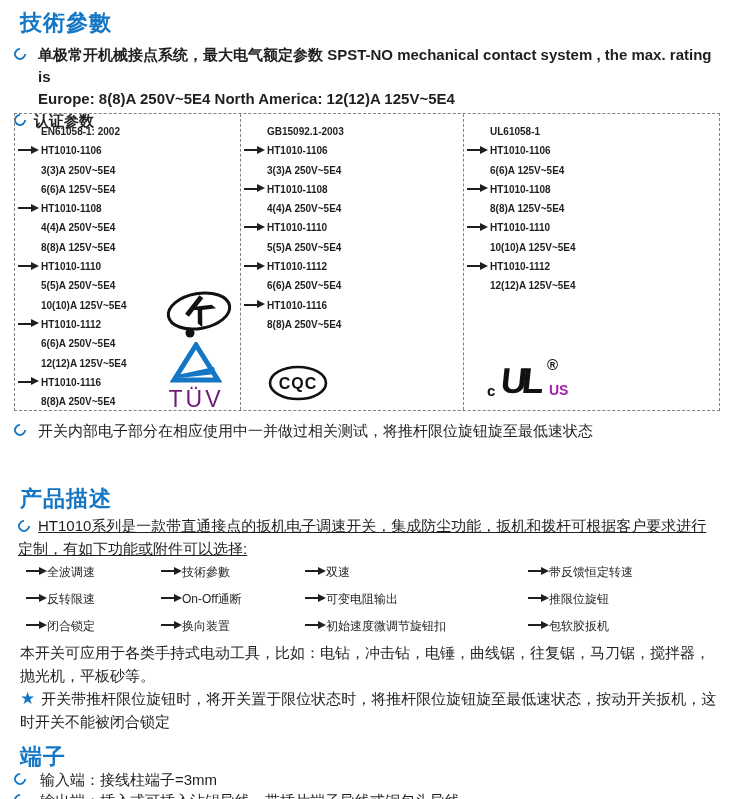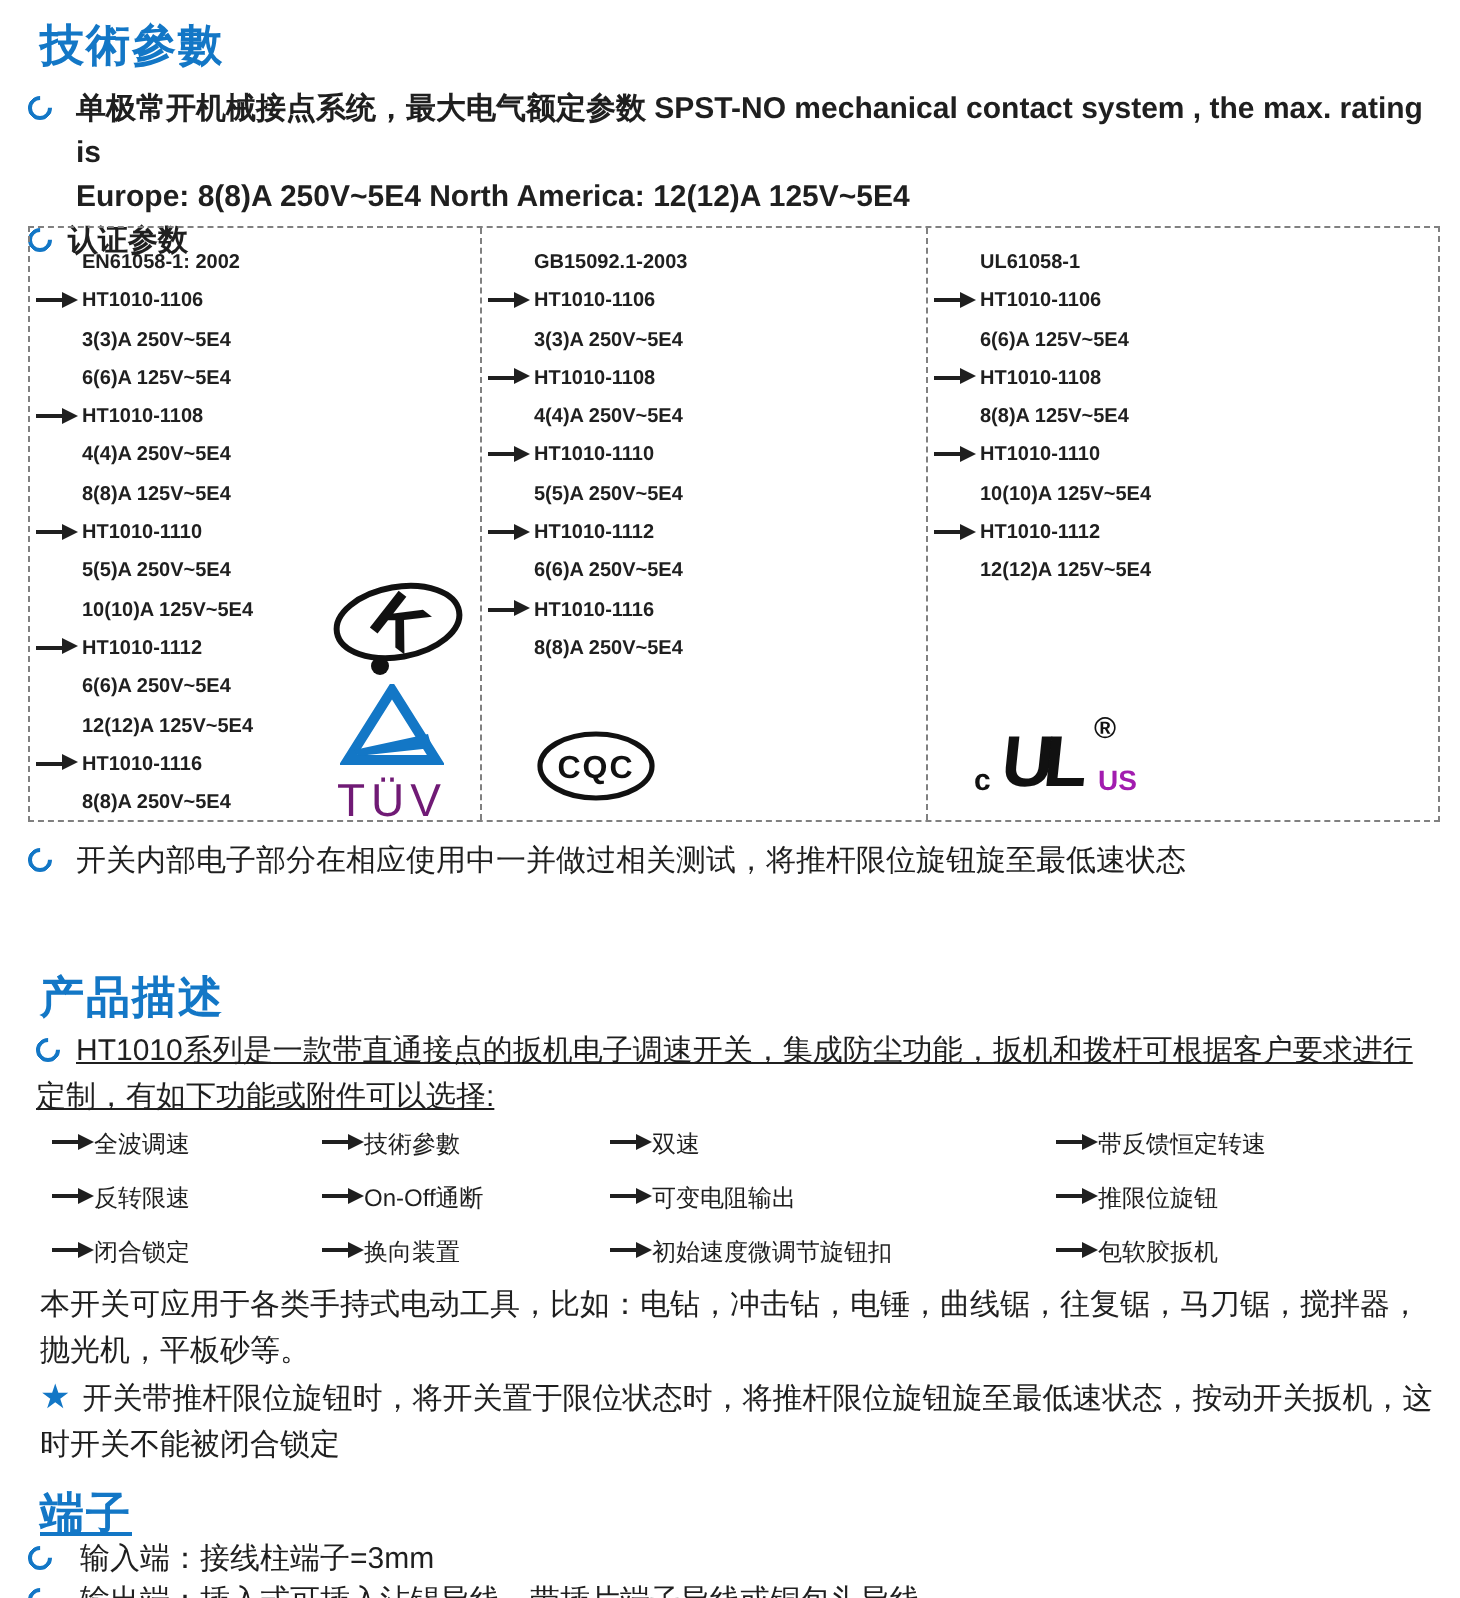--- a/index.html
+++ b/index.html
@@ -206,17 +206,17 @@
     <div class="feat-cell"><span class="arrow"></span><span>初始速度微调节旋钮扣</span></div>
     <div class="feat-cell"><span class="arrow"></span><span>包软胶扳机</span></div>
   </div>
 
 <p class="para" style="left:20px; top:641px; width:700px;">本开关可应用于各类手持式电动工具，比如：电钻，冲击钻，电锤，曲线锯，往复锯，马刀锯，搅拌器，抛光机，平板砂等。</p>
 
 <p class="para" style="left:20px; top:687px; width:702px;">
   <span class="star">★</span><span>开关带推杆限位旋钮时，将开关置于限位状态时，将推杆限位旋钮旋至最低速状态，按动开关扳机，这时开关不能被闭合锁定</span>
 </p>
 
-<h2 class="sec-title" style="top:742px;text-decoration:underline;">端子</h2>
+<h2 class="sec-title" style="top:742px;">端子</h2>
 <div class="abs" style="left:14px; top:769px;" id="terminal-bullets">
     <div class="term-item"><span class="arc-icon"></span><span>输入端：接线柱端子=3mm</span></div>
     <div class="term-item"><span class="arc-icon"></span><span>输出端：插入式可插入沾锡导线，带插片端子导线或铜包头导线</span></div>
   </div>
 
 </body></html>

